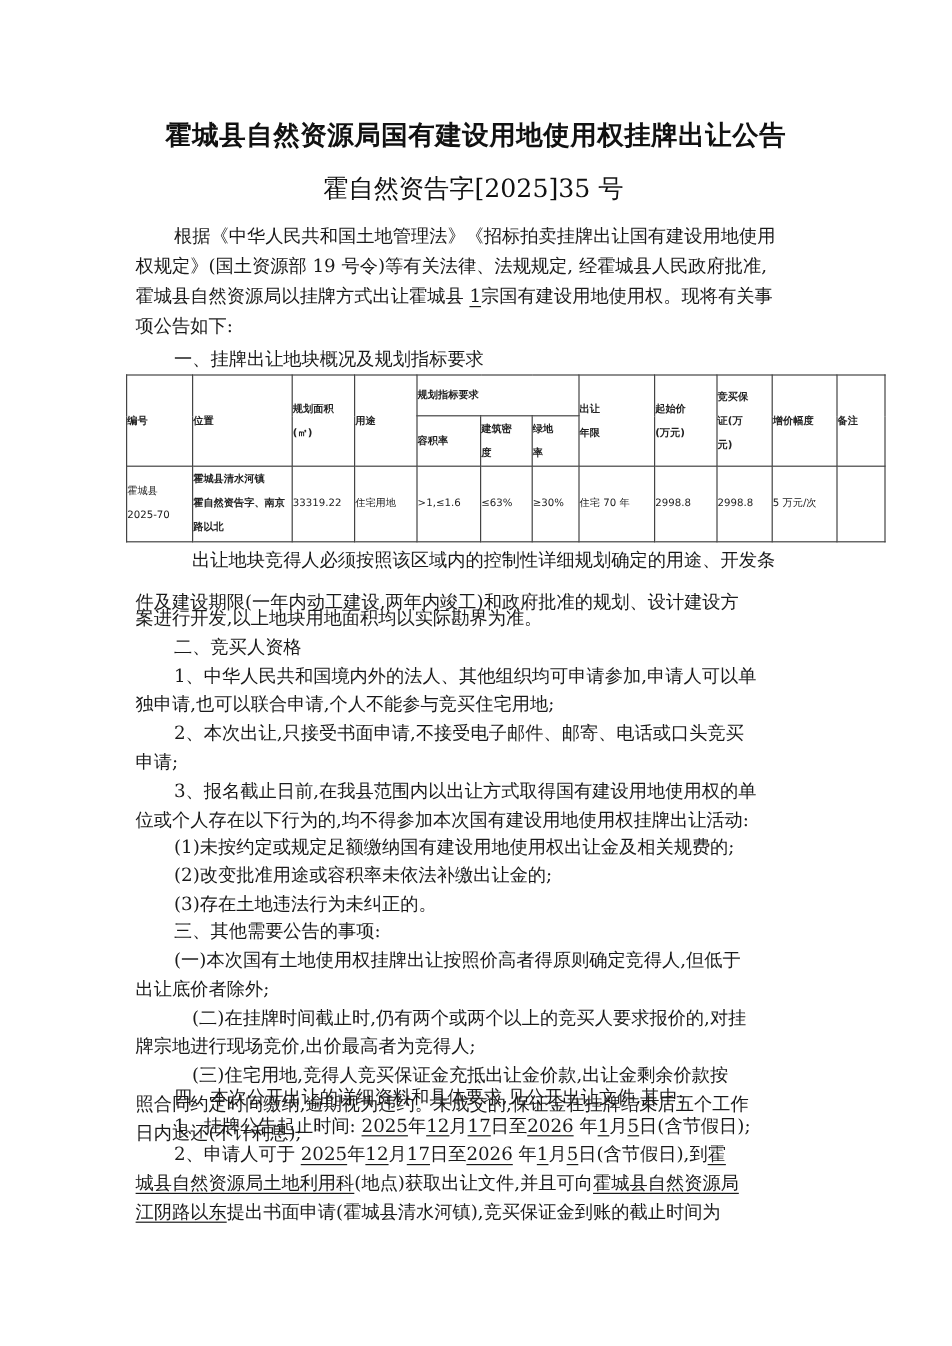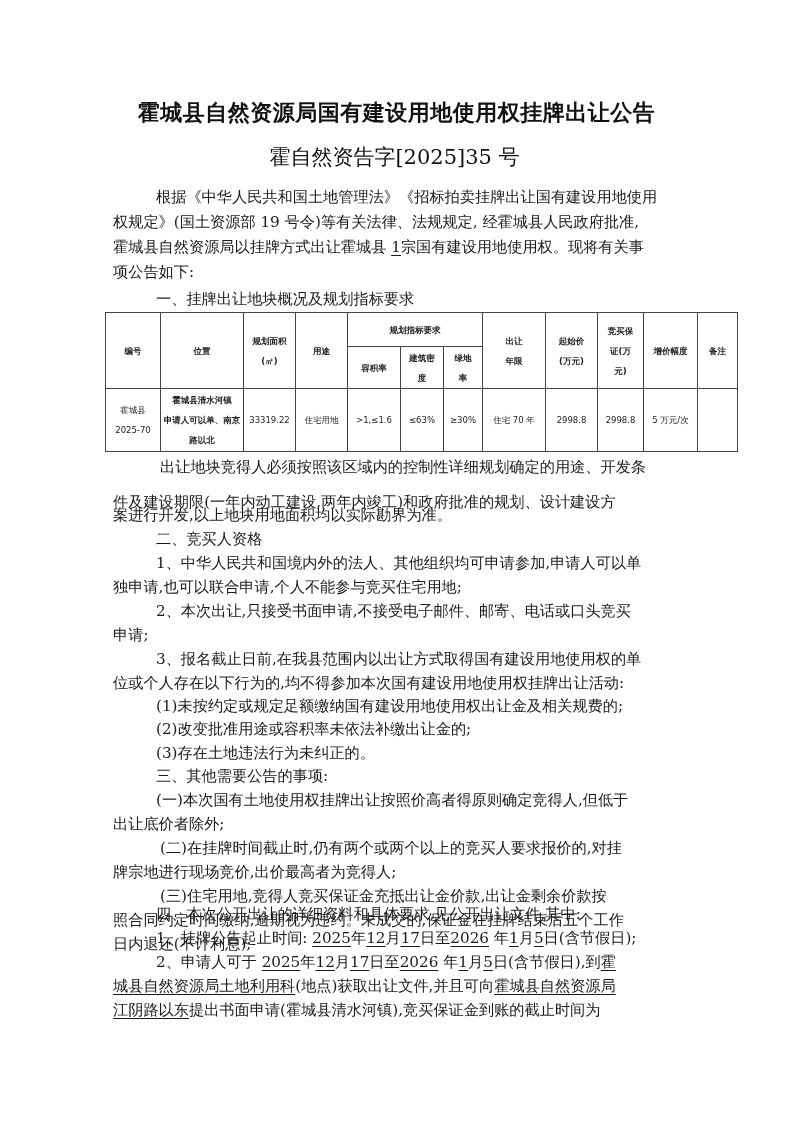--- a/index.html
+++ b/index.html
@@ -3,26 +3,26 @@
 <meta charset="utf-8">
 <style>
   html, body { margin: 0; padding: 0; background: #ffffff; }
   body { width: 793px; height: 1122px; position: relative; overflow: hidden;
          font-family: "DejaVu Serif", "Liberation Serif", serif; color: #1a1a1a; }
   .title { position: absolute; left: 0; width: 793px; top: 98px; text-align: center;
            font-size: 22px; font-weight: bold; letter-spacing: 0.5px; color: #111; }
   .docno { position: absolute; left: 0; width: 789px; top: 143px; text-align: center;
            font-size: 21px; color: #111; }
   .line { position: absolute; left: 113px; font-size: 15.2px; white-space: nowrap; line-height: 20px; }
-  .ind1 { left: 145px; margin-left: 11px; }
+  .ind1 { left: 145px; }
   .ind2 { left: 160px; }
   .u { text-decoration: underline; text-underline-offset: 3px; }
   table.plots { position: absolute; left: 105px; top: 312px; border-collapse: collapse;
                 font-family: "DejaVu Sans", "Liberation Sans", sans-serif; font-size: 8.5px; color: #222; }
-  table.plots td { border: 1.2px solid #444; text-align: center; vertical-align: middle; padding: 0; line-height: 20px; }
+  table.plots td { border: 1.2px solid #444; text-align: left; vertical-align: middle; padding: 0; line-height: 20px; }
   td.h { font-weight: bold; }
 </style>
 </head>
 <body>
 
 <div class="title">霍城县自然资源局国有建设用地使用权挂牌出让公告</div>
 <div class="docno">霍自然资告字[2025]35 号</div>
 
 <div class="line ind1" style="top:187px">根据《中华人民共和国土地管理法》《招标拍卖挂牌出让国有建设用地使用</div>
 <div class="line" style="top:212px">权规定》(国土资源部 19 号令)等有关法律、法规规定, 经霍城县人民政府批准,</div>
@@ -82,21 +82,21 @@
           <div>率</div>
         </td>
   </tr>
   <tr style="height:63px">
     <td>
           <div>霍城县</div>
           <div>2025-70</div>
         </td>
     <td class="h">
           <div>霍城县清水河镇</div>
-          <div>申请人可以单、南京</div>
+          <div>霍自然资告字、南京</div>
           <div>路以北</div>
         </td>
     <td>33319.22</td>
     <td>住宅用地</td>
     <td>&gt;1,≤1.6</td>
     <td>≤63%</td>
     <td>≥30%</td>
     <td>住宅 70 年</td>
     <td>2998.8</td>
     <td>2998.8</td>

